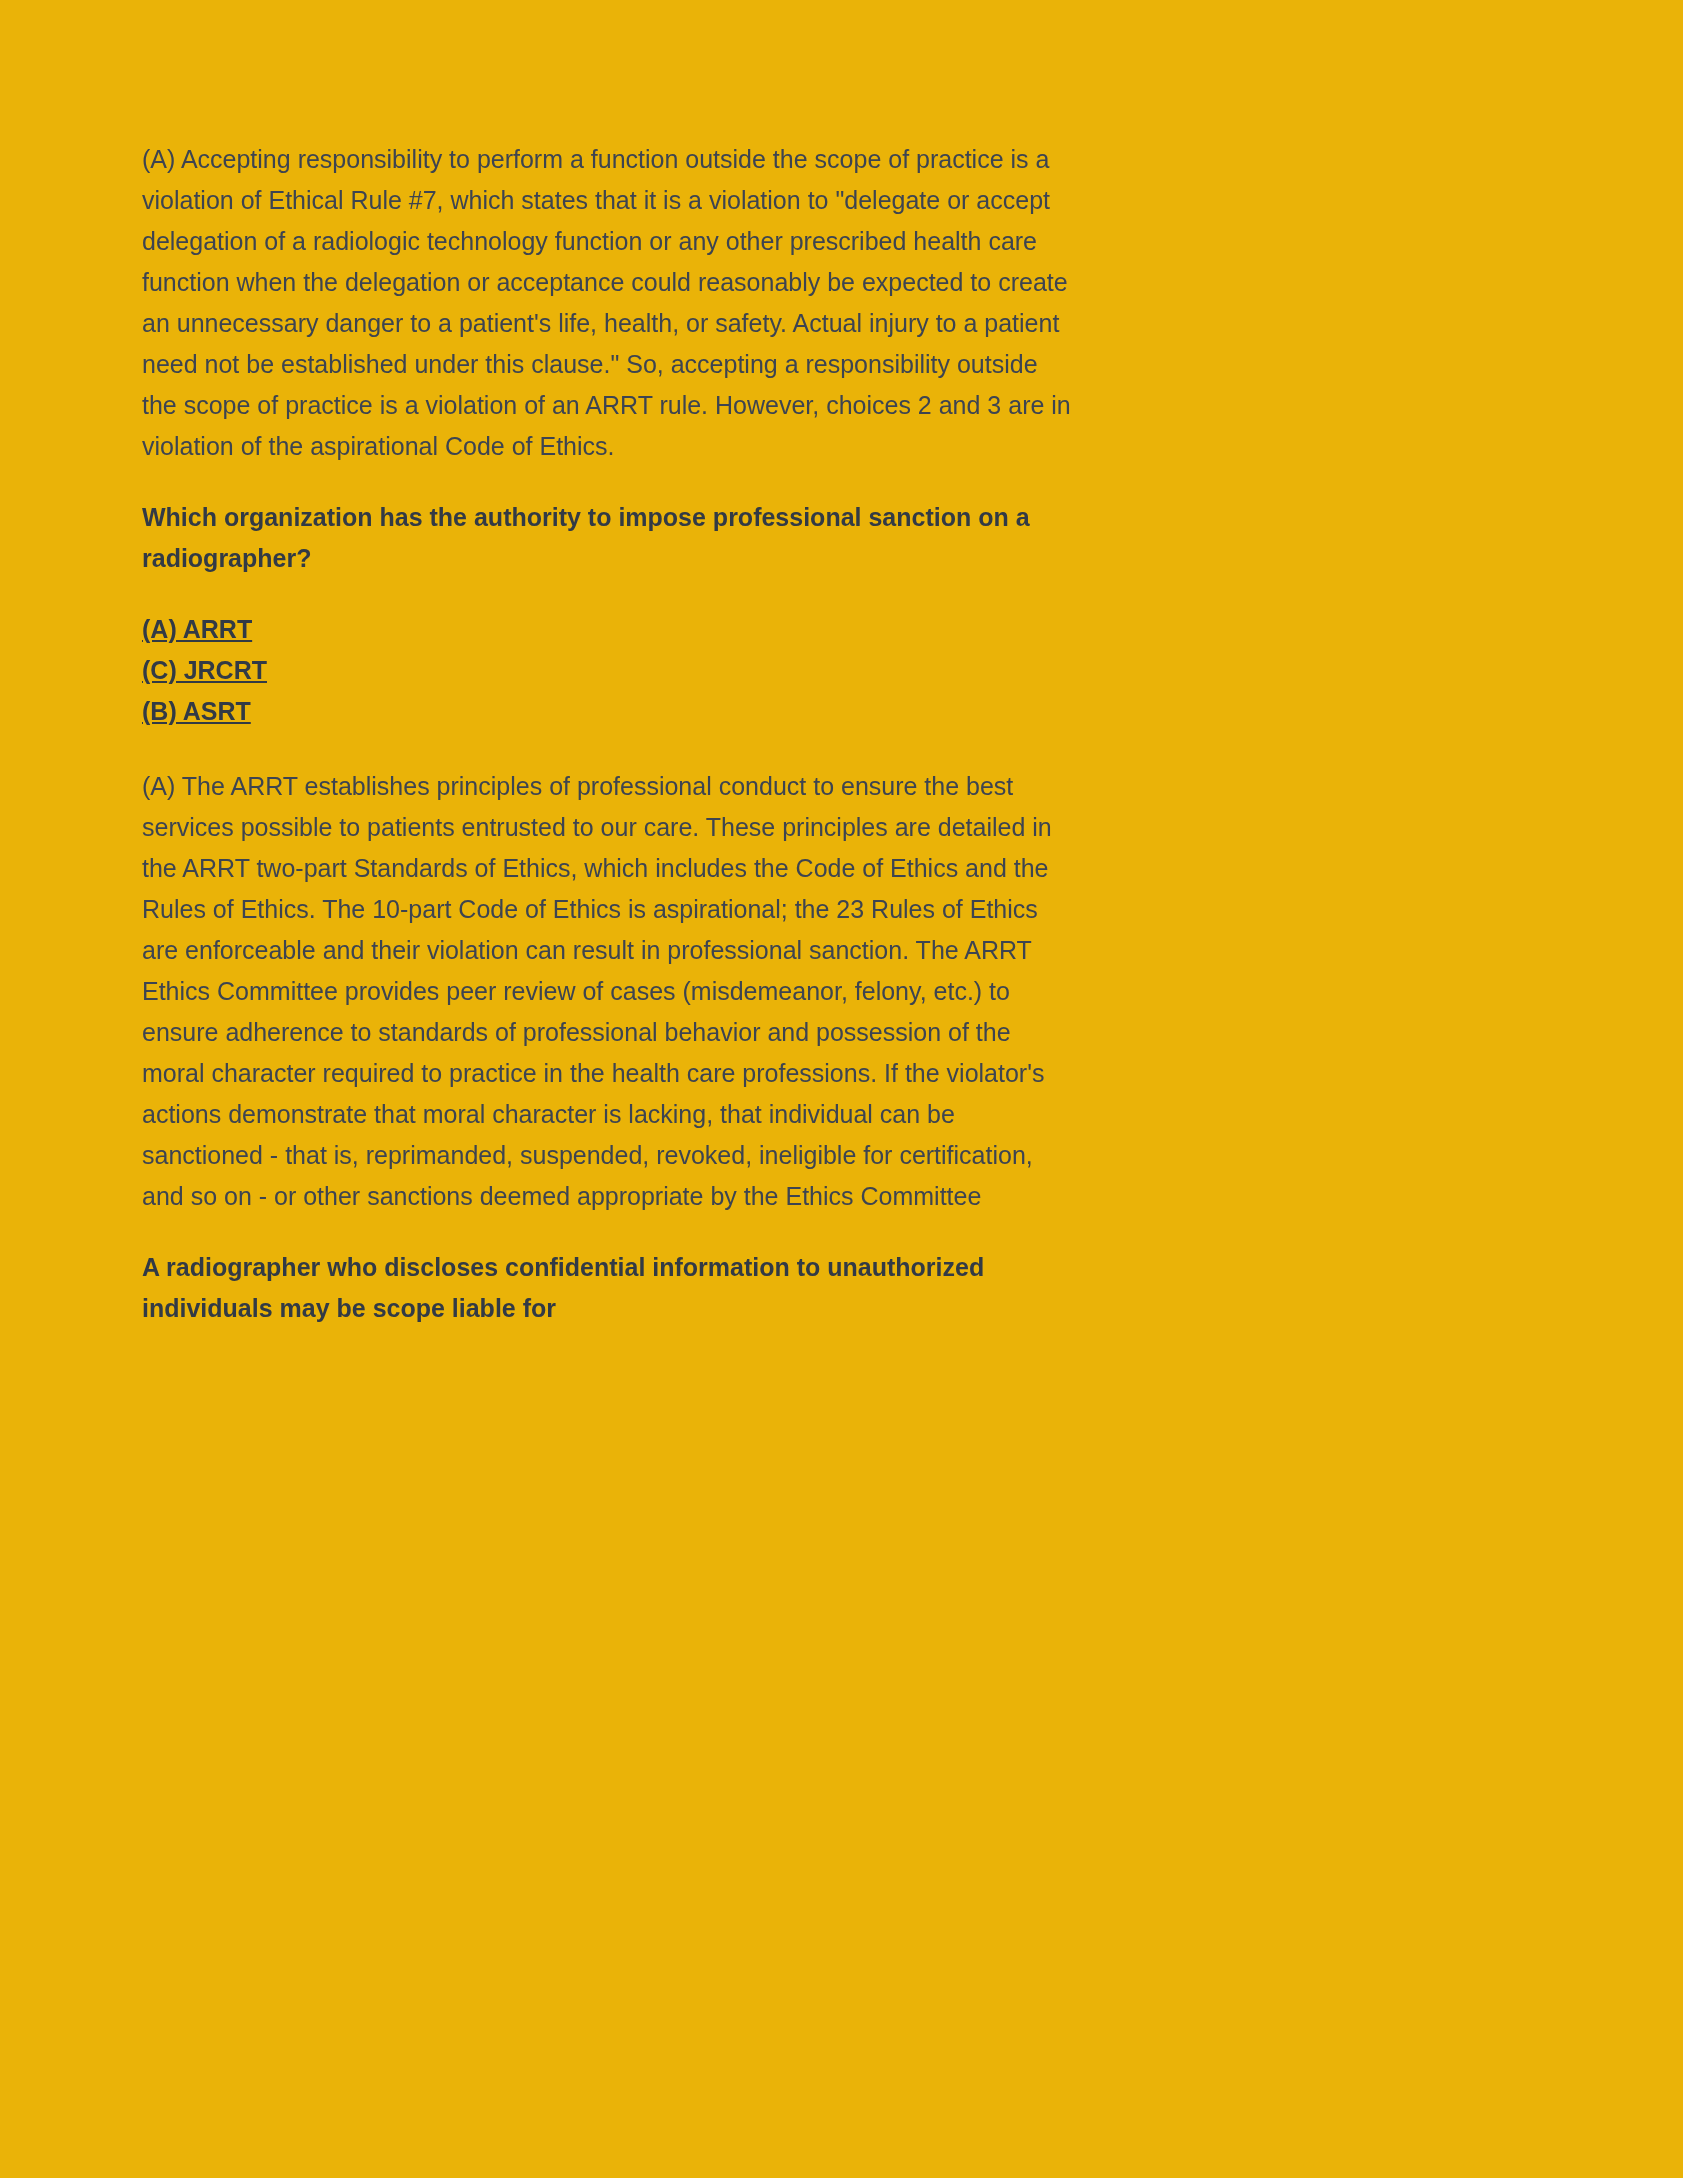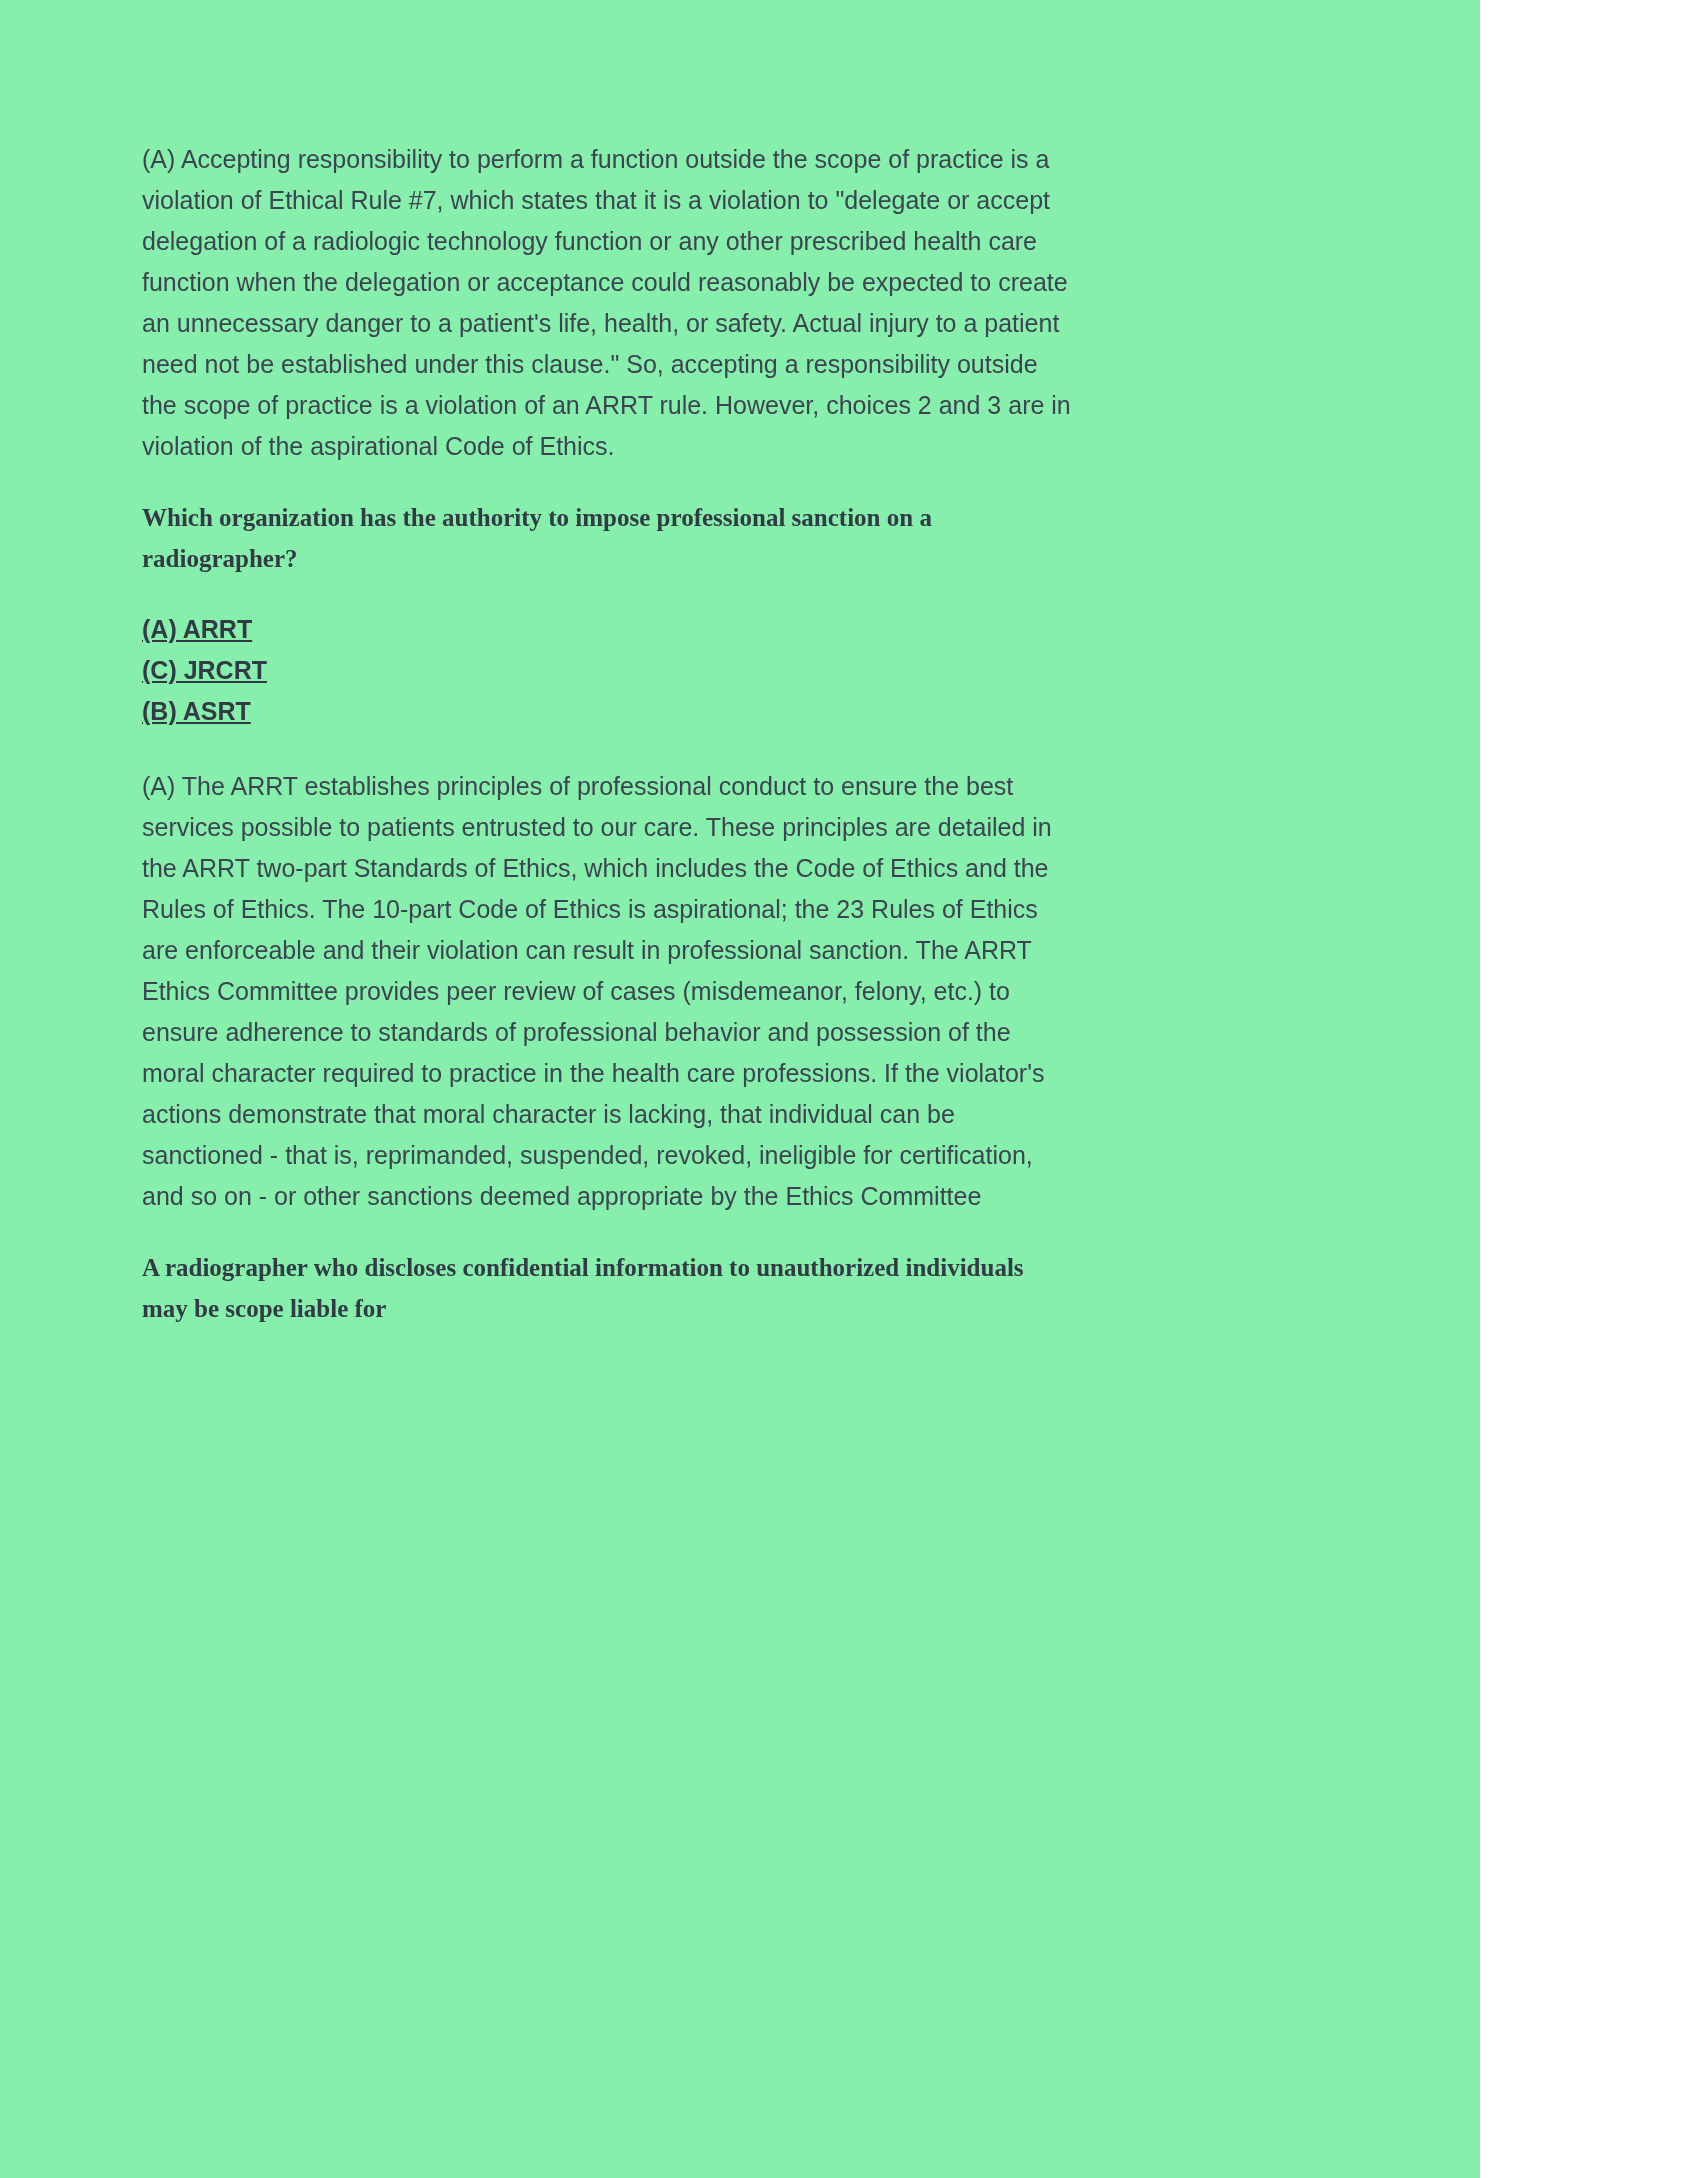--- a/index.html
+++ b/index.html
@@ -6,43 +6,42 @@
     margin: 0;
     padding: 0;
     background: #ffffff;
   }
   body {
     font-family: "Liberation Sans", "DejaVu Sans", sans-serif;
     color: #3d4451;
   }
   .page {
     position: relative;
-    width: 1480px;
+    width: 1683px;
     height: 2178px;
-    background: #86efac;
+    background: #eab308;
     overflow: hidden;
   }
   .content {
     position: absolute;
     left: 142px;
     top: 139px;
     width: 931px;
     font-size: 25px;
     line-height: 41px;
   }
   .para {
     margin: 0 0 30px 0;
     font-weight: 400;
     color: #3d4451;
   }
   .question {
     margin: 0 0 30px 0;
     font-weight: 700;
     color: #323a45;
-    font-family: Liberation Serif, serif;
   }
   .options {
     margin: 26px 0 34px 0;
     font-weight: 700;
     color: #323a45;
     text-decoration: underline;
   }
   .option-line {
     display: block;
   }

